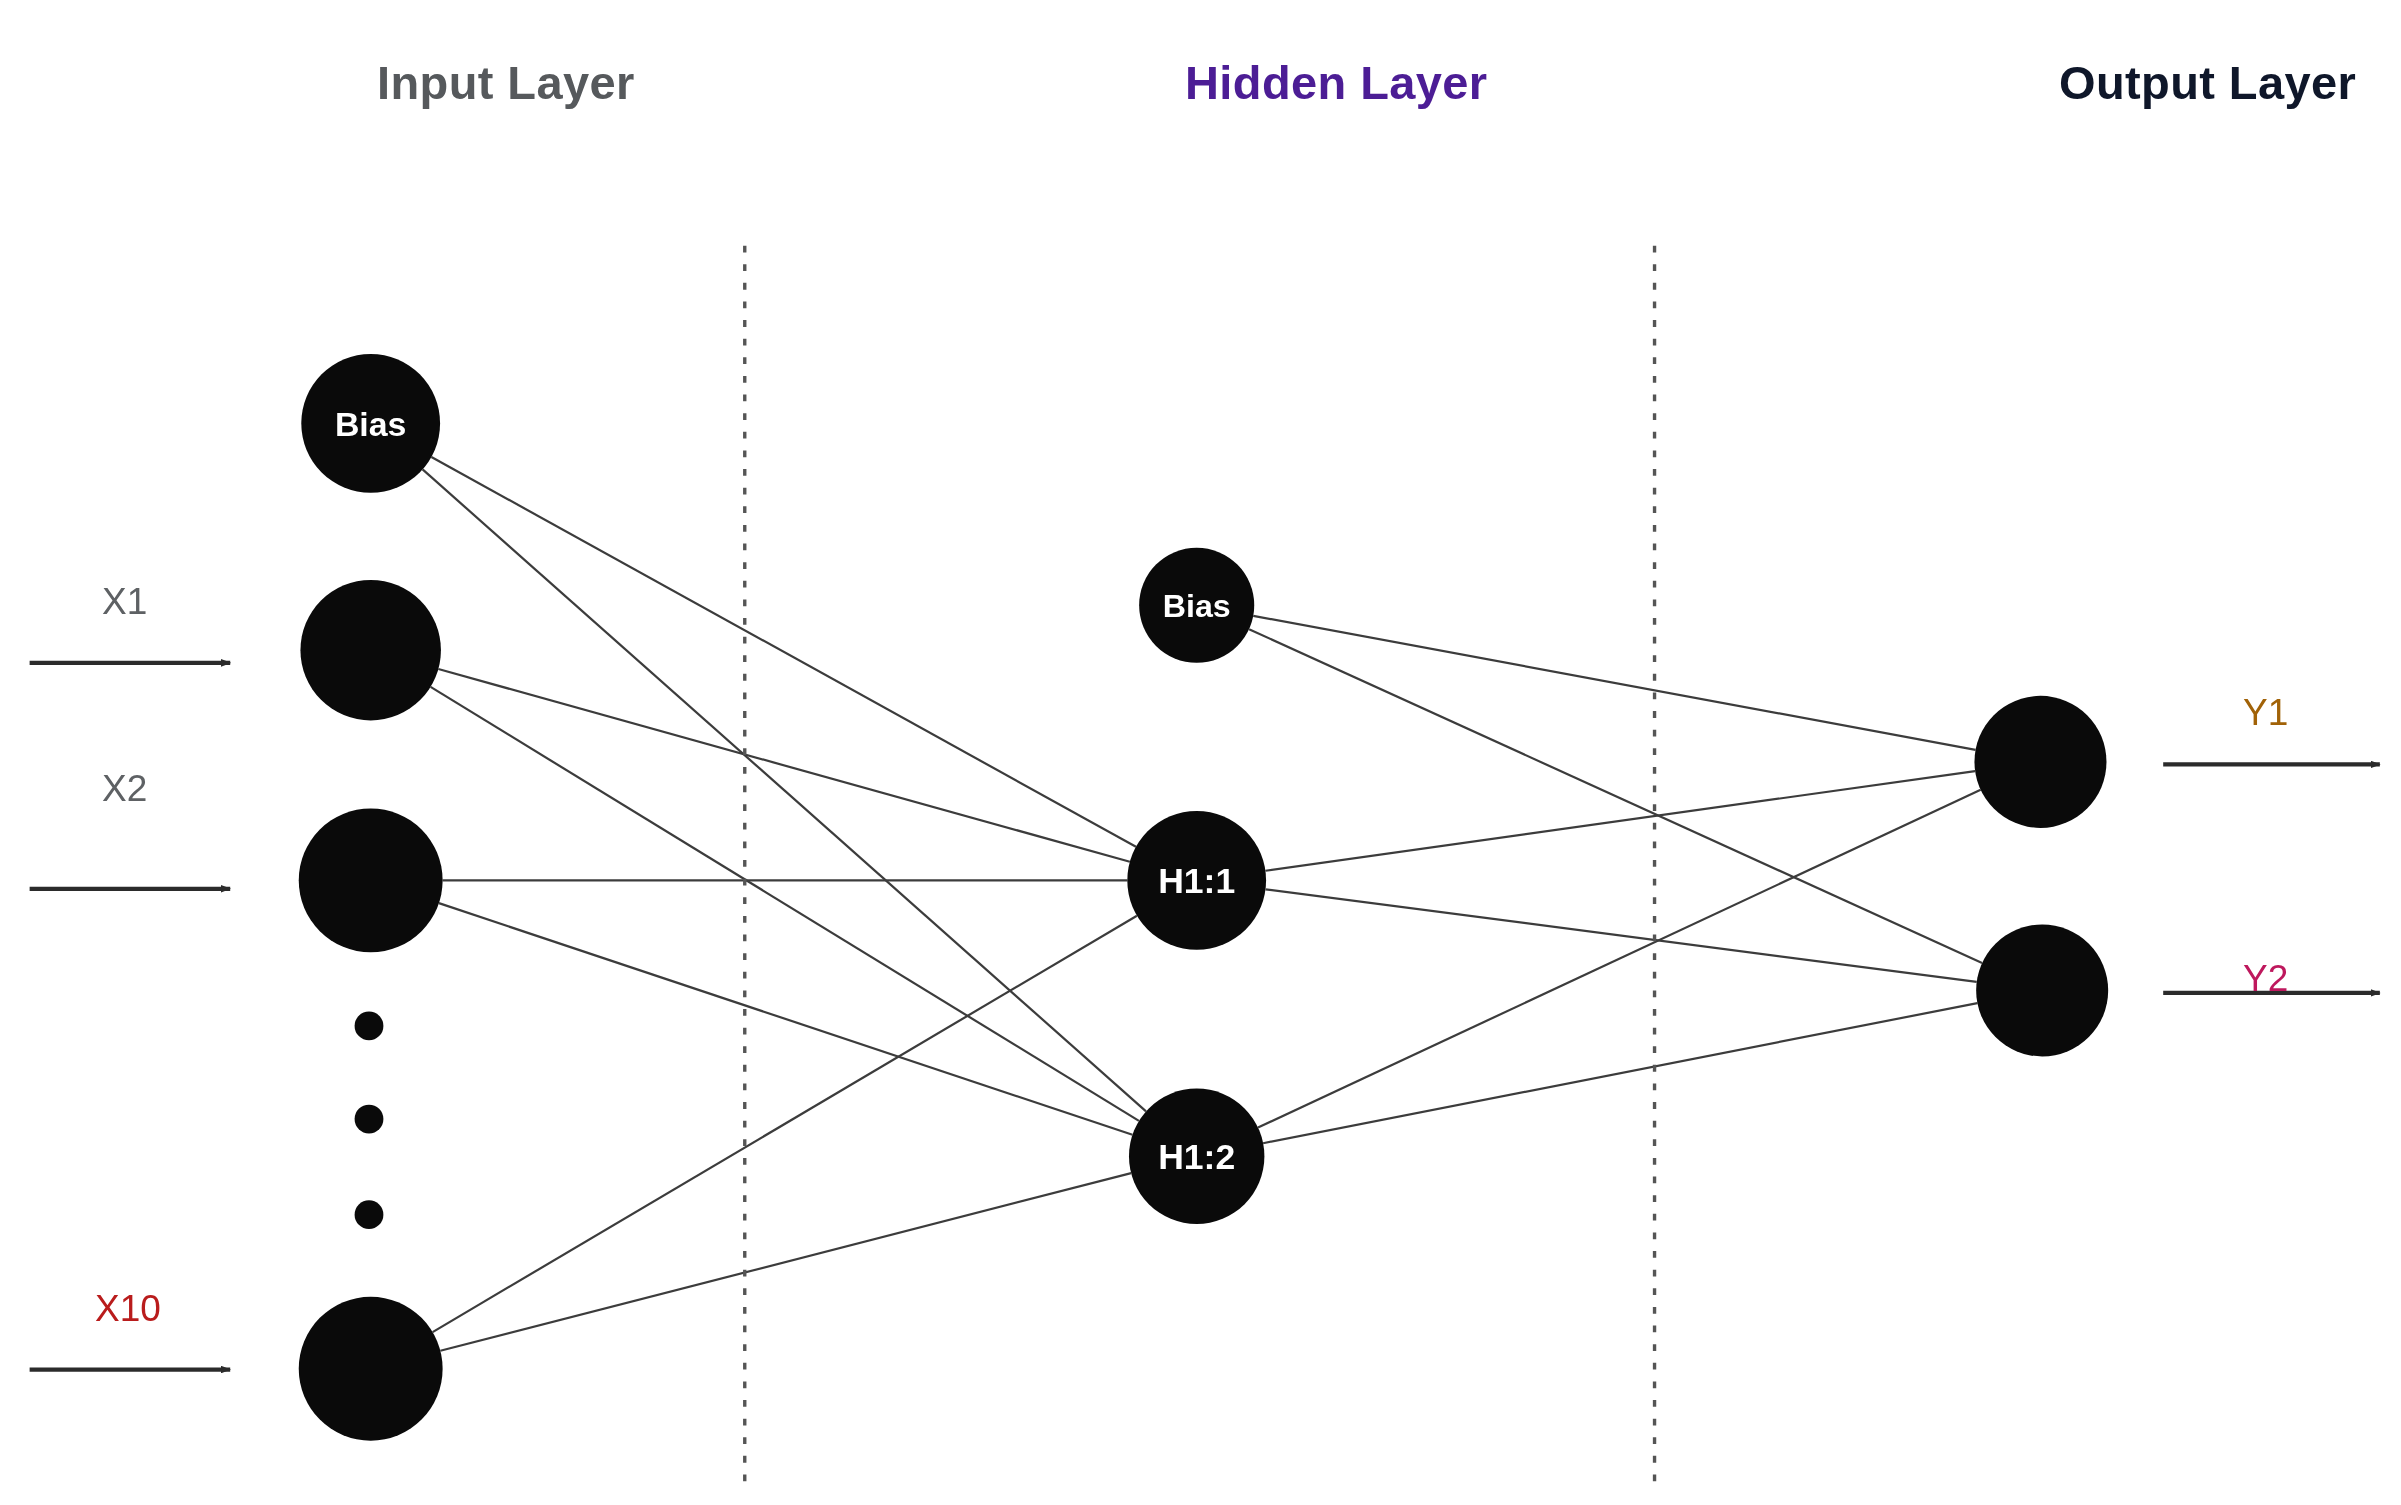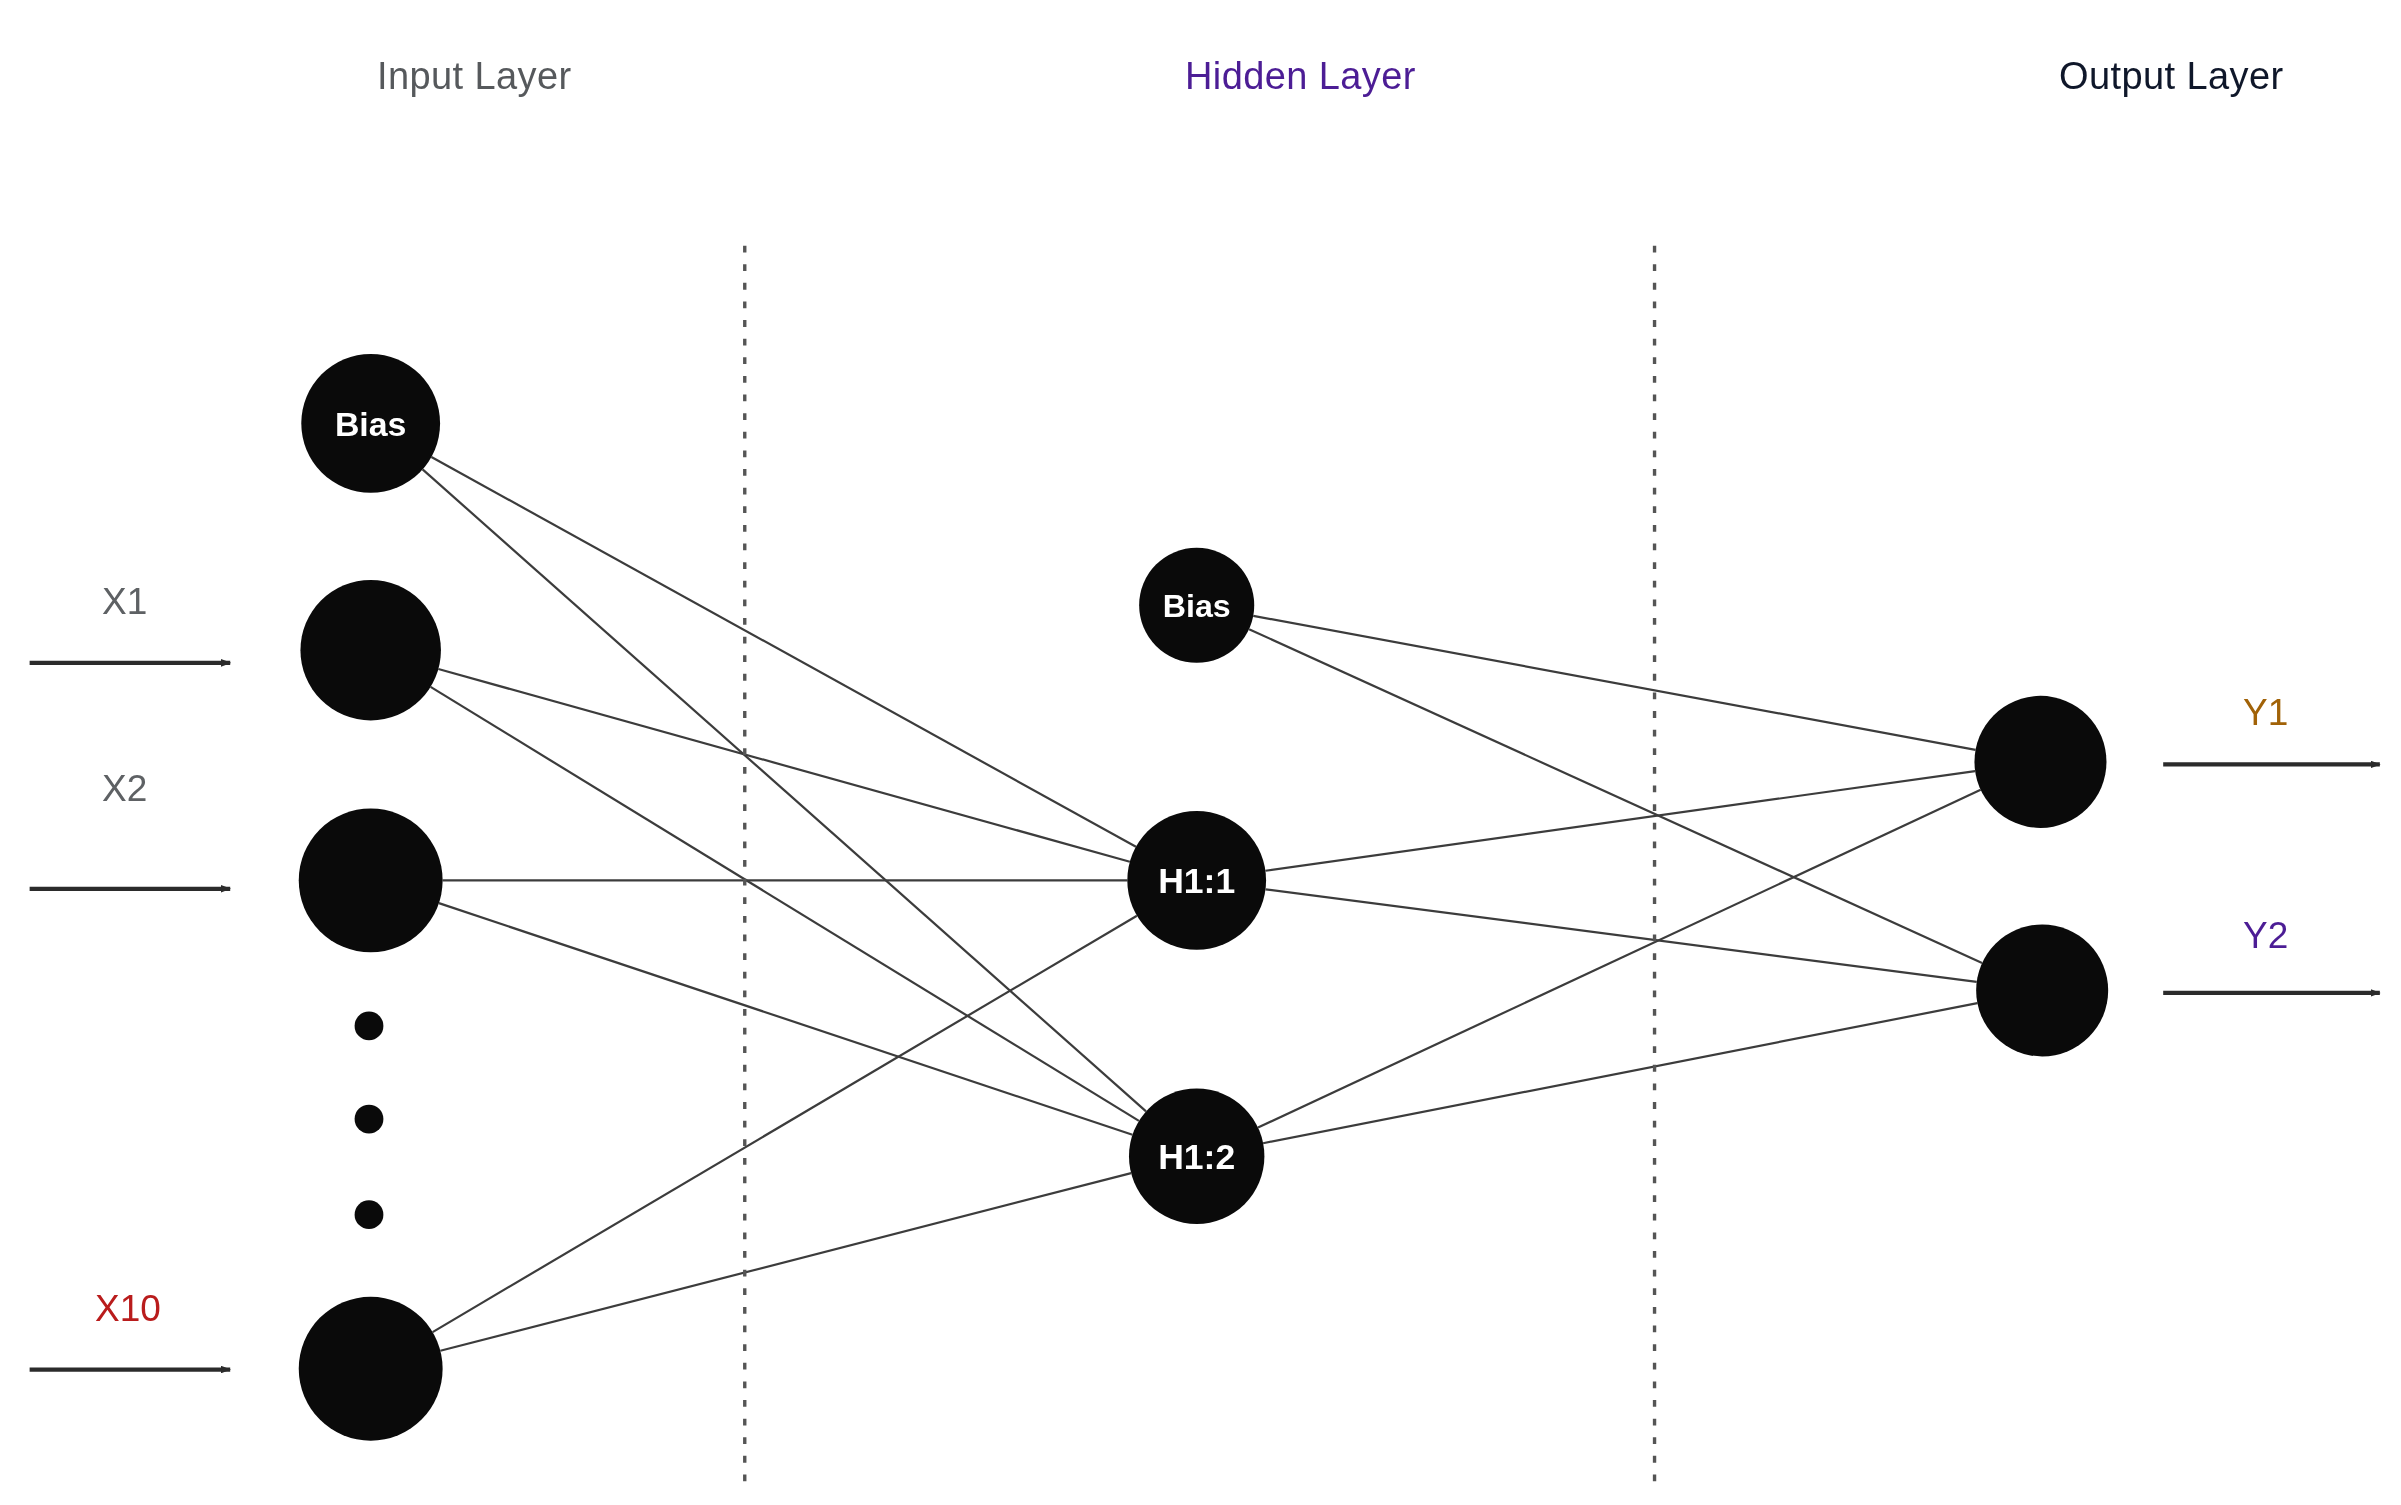--- a/index.html
+++ b/index.html
@@ -18,22 +18,22 @@
   #net-svg {
     position: absolute;
     left: 0;
     top: 0;
     width: 2401px;
     height: 1506px;
   }
   .layer-title {
     position: absolute;
     font-family: "Liberation Sans", sans-serif;
-    font-weight: normal;
-    font-size: 38px;
+    font-weight: bold;
+    font-size: 47px;
     color: #56595c;
     white-space: nowrap;
     letter-spacing: 0.4px;
   }
   .io-label {
     position: absolute;
     font-family: Liberation Sans, sans-serif;
     font-weight: normal;
     font-size: 37px;
     color: #5e6164;
@@ -126,17 +126,17 @@
   <div id="headers-layer">
       <div class="layer-title" style="left: 377px; top: 55px; color: rgb(86, 89, 92);">Input Layer</div>
       <div class="layer-title" style="left: 1185px; top: 55px; color: #4c1d95;">Hidden Layer</div>
       <div class="layer-title" style="left: 2059px; top: 55px; color: #0f172a;">Output Layer</div>
     </div>
   <div id="io-labels-layer">
       <div class="io-label" style="left: 102px; top: 581px; color: rgb(94, 97, 100);">X1</div>
       <div class="io-label" style="left: 102px; top: 768px; color: rgb(94, 97, 100);">X2</div>
       <div class="io-label" style="left: 95px; top: 1288px; color: #b91c1c;">X10</div>
       <div class="io-label" style="left: 2243px; top: 692px; color: #a16207;">Y1</div>
-      <div class="io-label" style="left: 2243px; top: 915px; color: #4c1d95;">Y2</div>
+      <div class="io-label" style="left: 2243px; top: 958px; color: #be185d;">Y2</div>
     </div>
 
 </div>
 
 
 </body></html>

